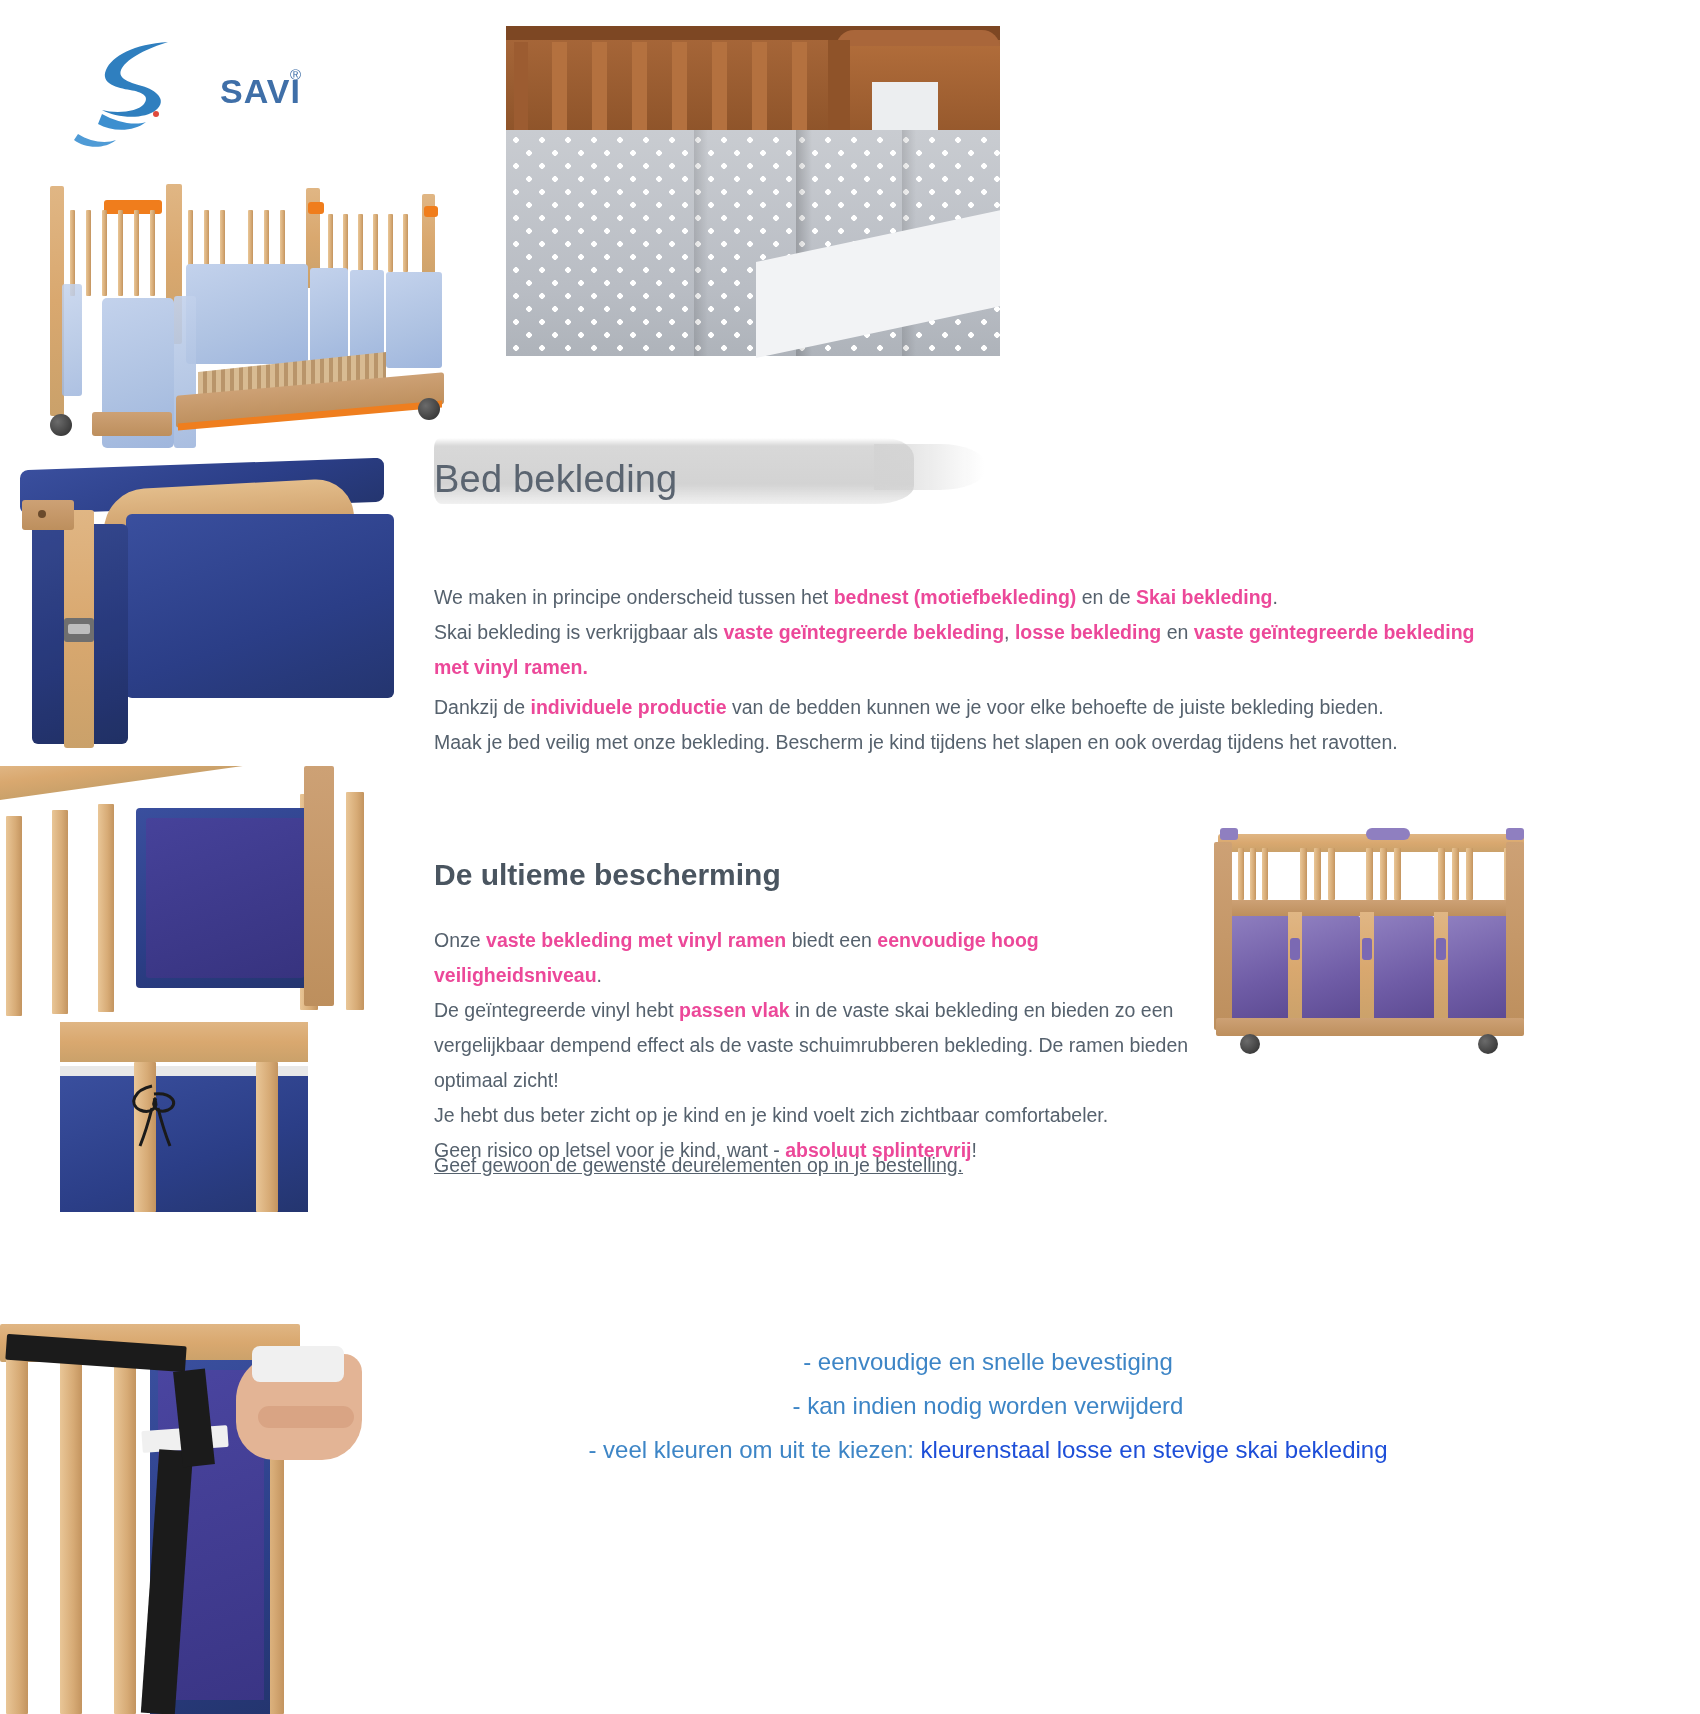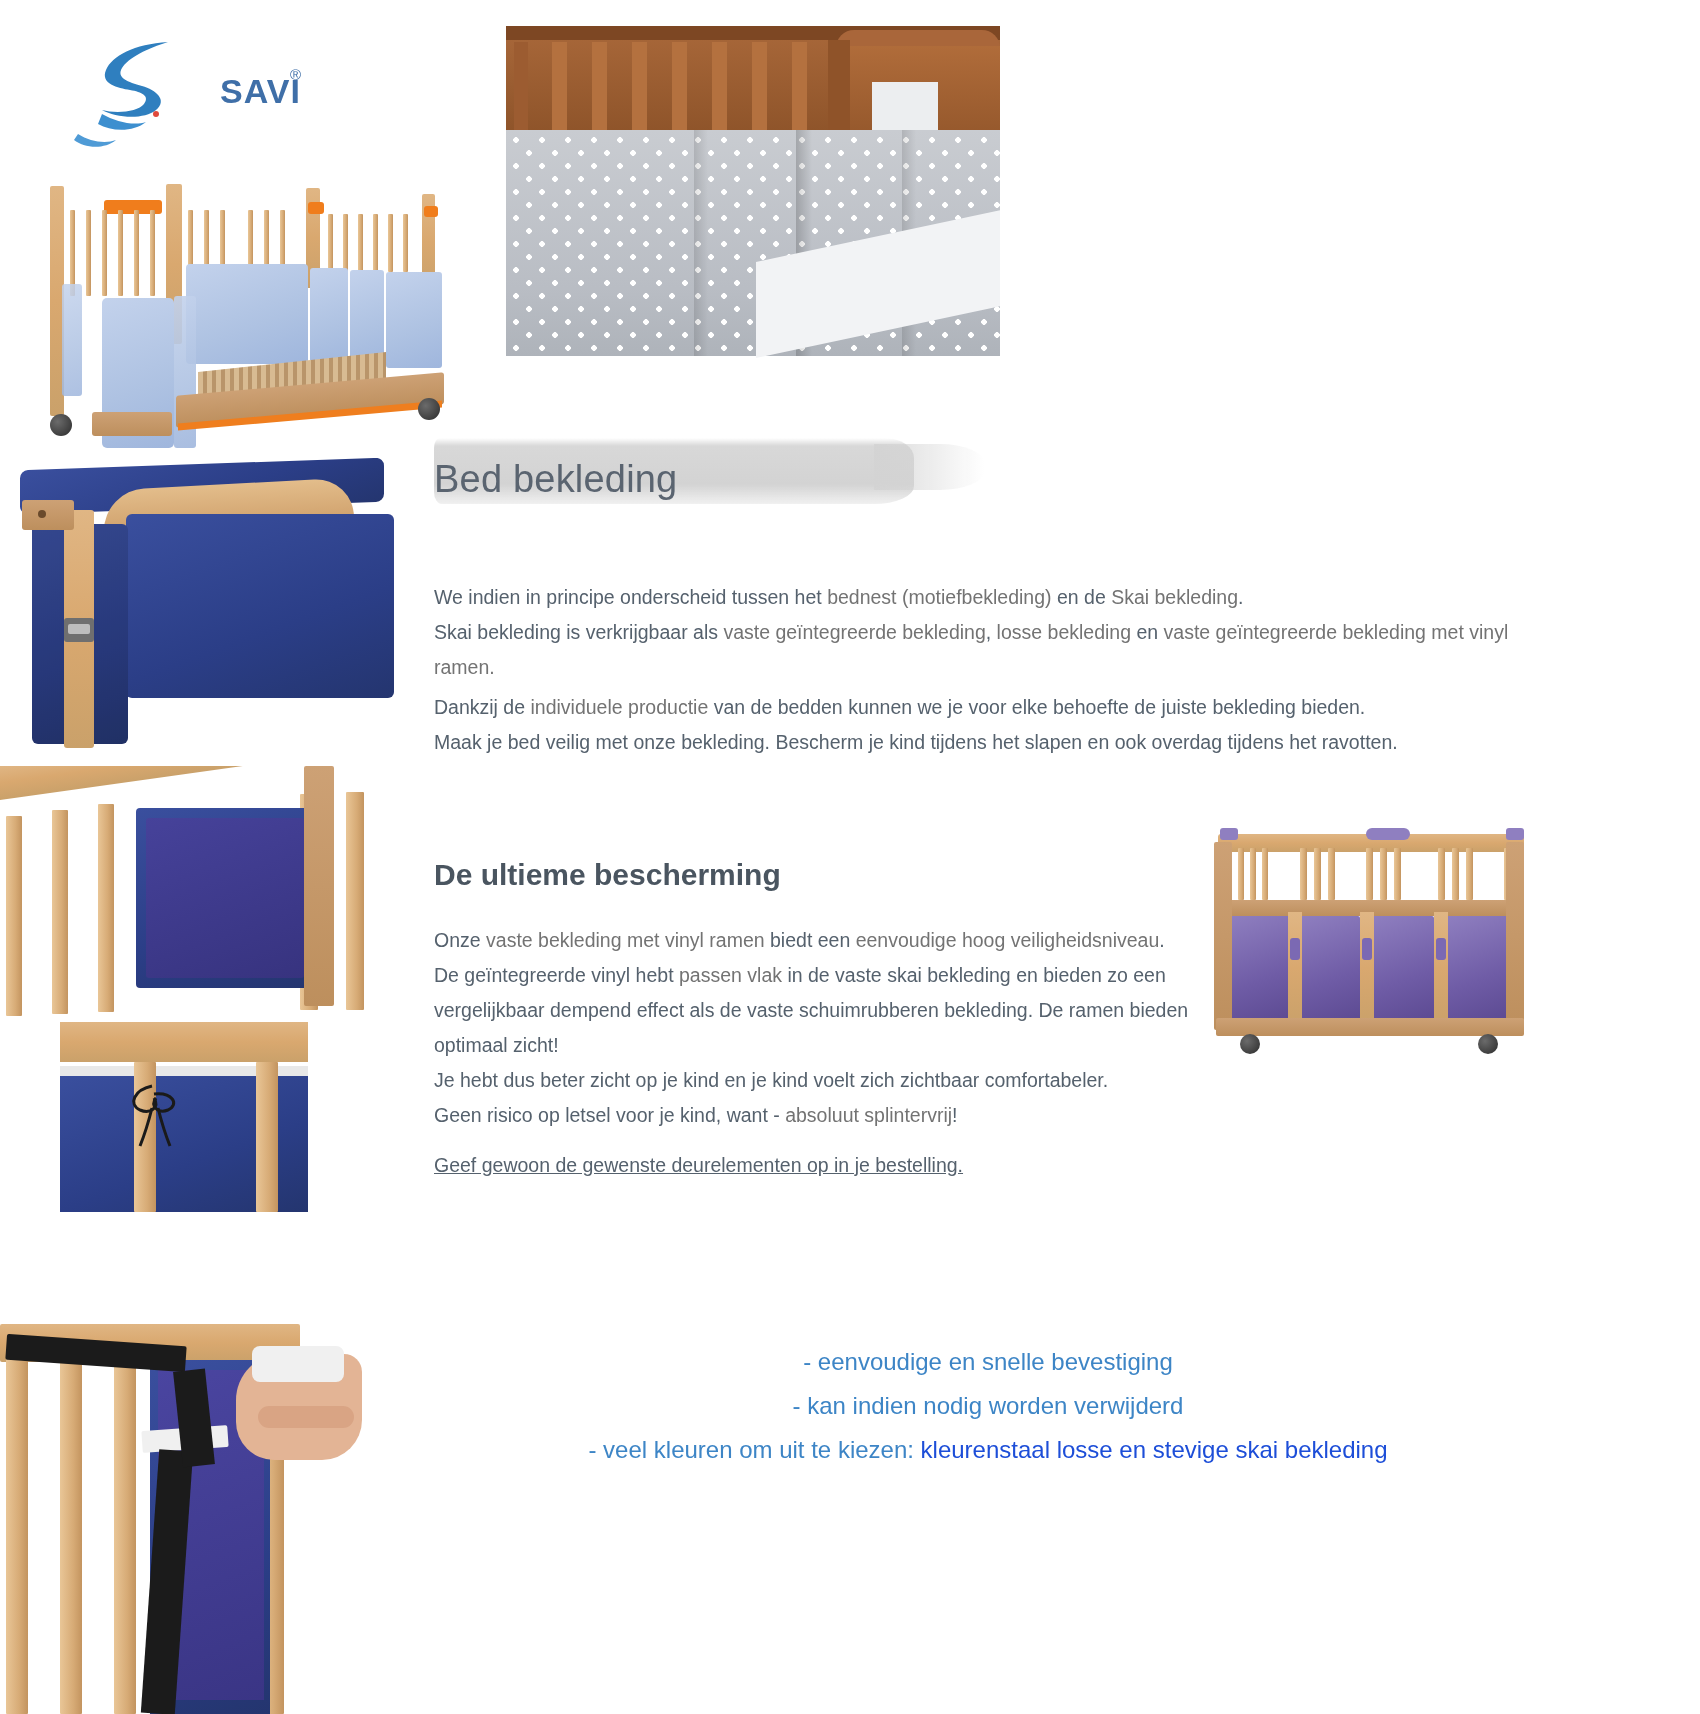--- a/index.html
+++ b/index.html
@@ -63,21 +63,21 @@
     font-size: 38px; font-weight: 400; color: #5a6470; letter-spacing: 0.2px;
   }
 
   h2.section-heading {
     position: absolute; left: 434px; margin: 0;
     font-size: 30px; font-weight: 700; color: #4a5560;
   }
   .h2-ultieme { top: 858px; }
 
   .para { position: absolute; left: 434px; width: 1075px; color: #55616d; font-size: 19.5px; line-height: 35px; }
-  .para b { color: #737373; font-weight: 400; }
+  .para b { color: #ec4899; font-weight: 700; }
   .para-1 { top: 580px; }
   .para-2 { top: 690px; }
   .para-3 { top: 923px; width: 760px; }
   .para-4 { top: 1148px; width: 760px; text-decoration: underline; }
 
   
   .bullets {
     position: absolute; left: 434px; top: 1340px; width: 1108px;
     text-align: center; color: #3d85c6; font-size: 24px; line-height: 44px;
   }
@@ -313,21 +313,21 @@
 
   <div class="wood-d" style="position:absolute;left:16px;top:206px;width:308px;height:18px;border-radius:2px;"></div>
   <div style="position:absolute;left:40px;top:222px;width:20px;height:20px;border-radius:50%;background:radial-gradient(circle at 35% 35%,#6b6b6b,#2a2a2a);"></div>
   <div style="position:absolute;left:278px;top:222px;width:20px;height:20px;border-radius:50%;background:radial-gradient(circle at 35% 35%,#6b6b6b,#2a2a2a);"></div>
 </div>
 
 <div class="heading-brush"></div>
 <h1 class="page-heading">Bed bekleding</h1>
 
 <div class="para para-1">
-  <span>We indien in principe onderscheid tussen het </span><b>bednest (motiefbekleding)</b><span> en de </span><b>Skai bekleding</b><span>.</span><br>
+  <span>We maken in principe onderscheid tussen het </span><b>bednest (motiefbekleding)</b><span> en de </span><b>Skai bekleding</b><span>.</span><br>
   <span>Skai bekleding is verkrijgbaar als </span><b>vaste geïntegreerde bekleding</b><span>, </span><b>losse bekleding</b><span> en </span><b>vaste geïntegreerde bekleding met vinyl ramen</b><b>.</b>
 </div>
 
 <div class="para para-2">
   <span>Dankzij de </span><b>individuele productie</b><span> van de bedden kunnen we je voor elke behoefte de juiste bekleding bieden.</span><br>
   <span>Maak je bed veilig met onze bekleding. Bescherm je kind tijdens het slapen en ook overdag tijdens het ravotten.</span>
 </div>
 
 <h2 class="section-heading h2-ultieme">De ultieme bescherming</h2>
 

